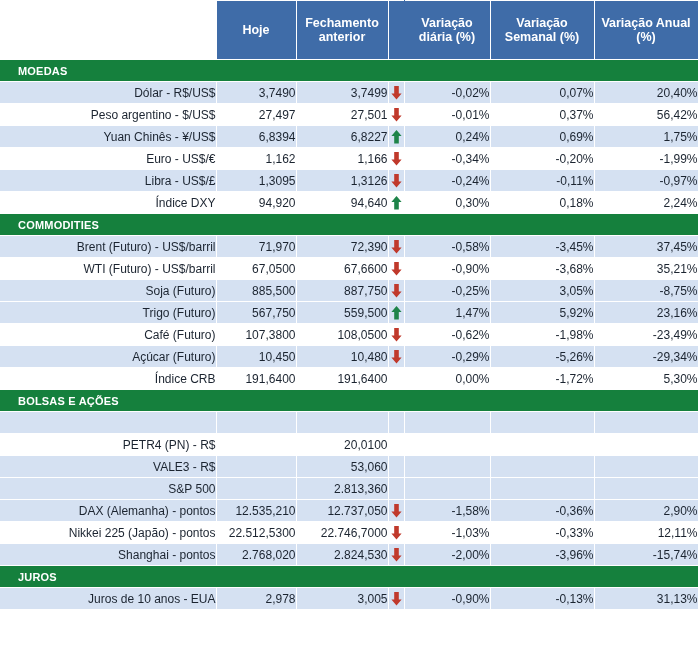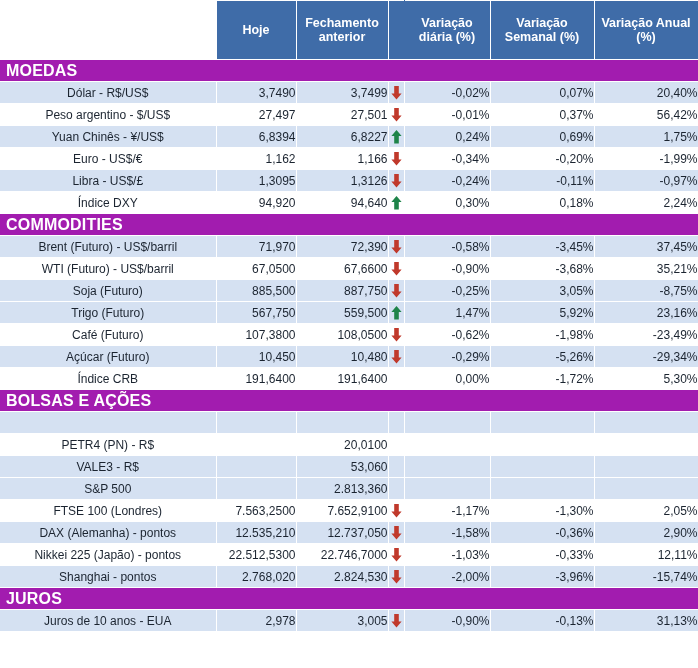--- a/index.html
+++ b/index.html
@@ -58,42 +58,42 @@
     border: none;
   }
   tr.head th.arrowhead {
     background: #3f6ca8;
     border-left: 1px solid #3f6ca8;
     border-right: 1px solid #3f6ca8;
   }
 
   
   tr.section td {
-    background: #a21caf;
+    background: #15803d;
     color: #ffffff;
     font-weight: bold;
-    font-size: 16px;
+    font-size: 11px;
     height: 21px;
-    padding-left: 6px;
+    padding-left: 18px;
     border-bottom: 1px solid #ffffff;
     border-top: 1px solid #ffffff;
     letter-spacing: 0.2px;
   }
 
   
   tr.data td {
     height: 21px;
     font-size: 12px;
     border-bottom: 1px solid #ffffff;
     border-right: 1px solid #ffffff;
     white-space: nowrap;
     overflow: hidden;
   }
   td.label {
-    text-align: center;
+    text-align: right;
     padding-left: 10px;
     background: #ffffff;
   }
   td.num {
     text-align: right;
     padding-right: 6px;
   }
   td.arrow {
     text-align: center;
     font-size: 11px;
@@ -339,33 +339,20 @@
         </tr>
         <tr class="data band">
           <td class="label">S&amp;P 500</td>
           <td class="num filled"></td>
           <td class="num">2.813,360</td>
           <td class="arrow"></td>
           <td class="num"></td>
           <td class="num"></td>
           <td class="num"></td>
         </tr>
-        <tr class="data plain">
-          <td class="label">FTSE 100 (Londres)</td>
-          <td class="num">7.563,2500</td>
-          <td class="num">7.652,9100</td>
-          <td class="arrow">
-            <svg class="arr" width="11" height="14" viewBox="0 0 11 14">
-              <polygon points="3.2,0 7.8,0 7.8,7.5 10.6,7.5 5.5,13.6 0.4,7.5 3.2,7.5" fill="#c0392b"></polygon>
-            </svg>
-          </td>
-          <td class="num">-1,17%</td>
-          <td class="num">-1,30%</td>
-          <td class="num">2,05%</td>
-        </tr>
         <tr class="data band">
           <td class="label">DAX (Alemanha) - pontos</td>
           <td class="num">12.535,210</td>
           <td class="num">12.737,050</td>
           <td class="arrow">
             <svg class="arr" width="11" height="14" viewBox="0 0 11 14">
               <polygon points="3.2,0 7.8,0 7.8,7.5 10.6,7.5 5.5,13.6 0.4,7.5 3.2,7.5" fill="#c0392b"></polygon>
             </svg>
           </td>
           <td class="num">-1,58%</td>

